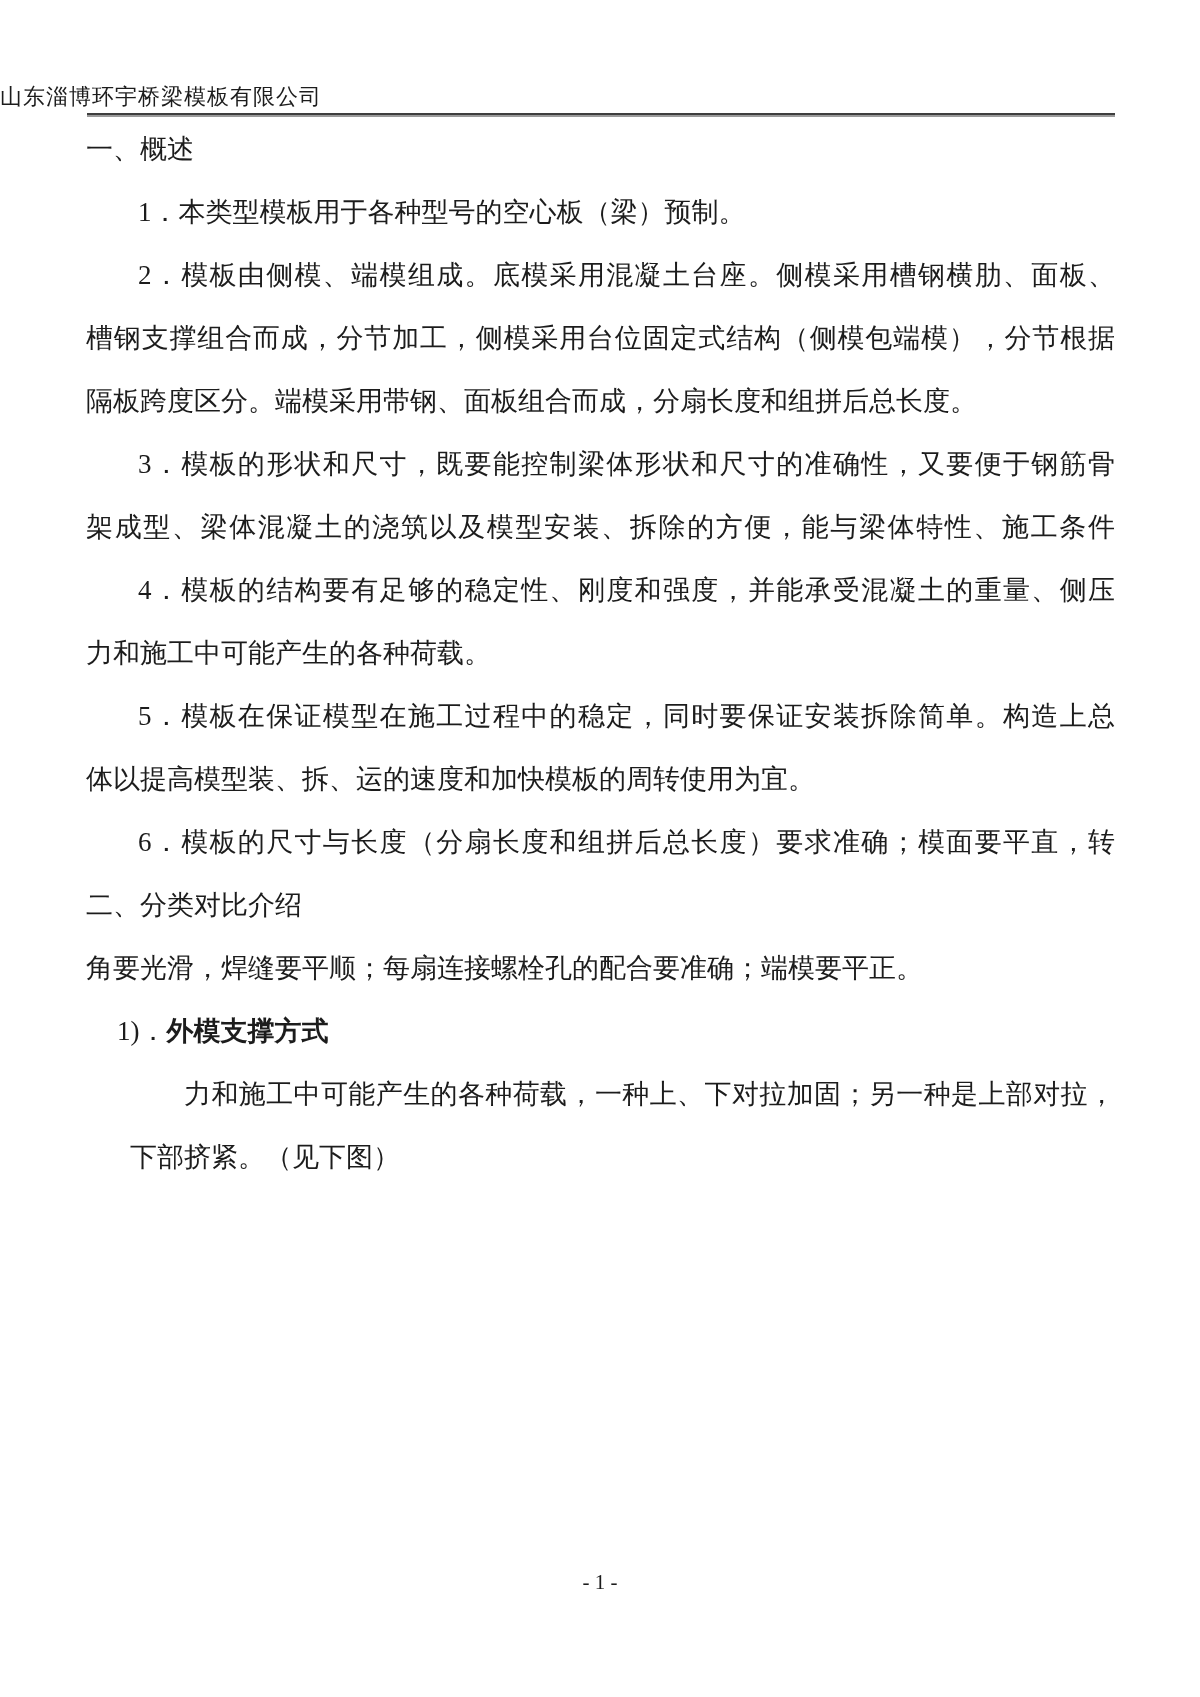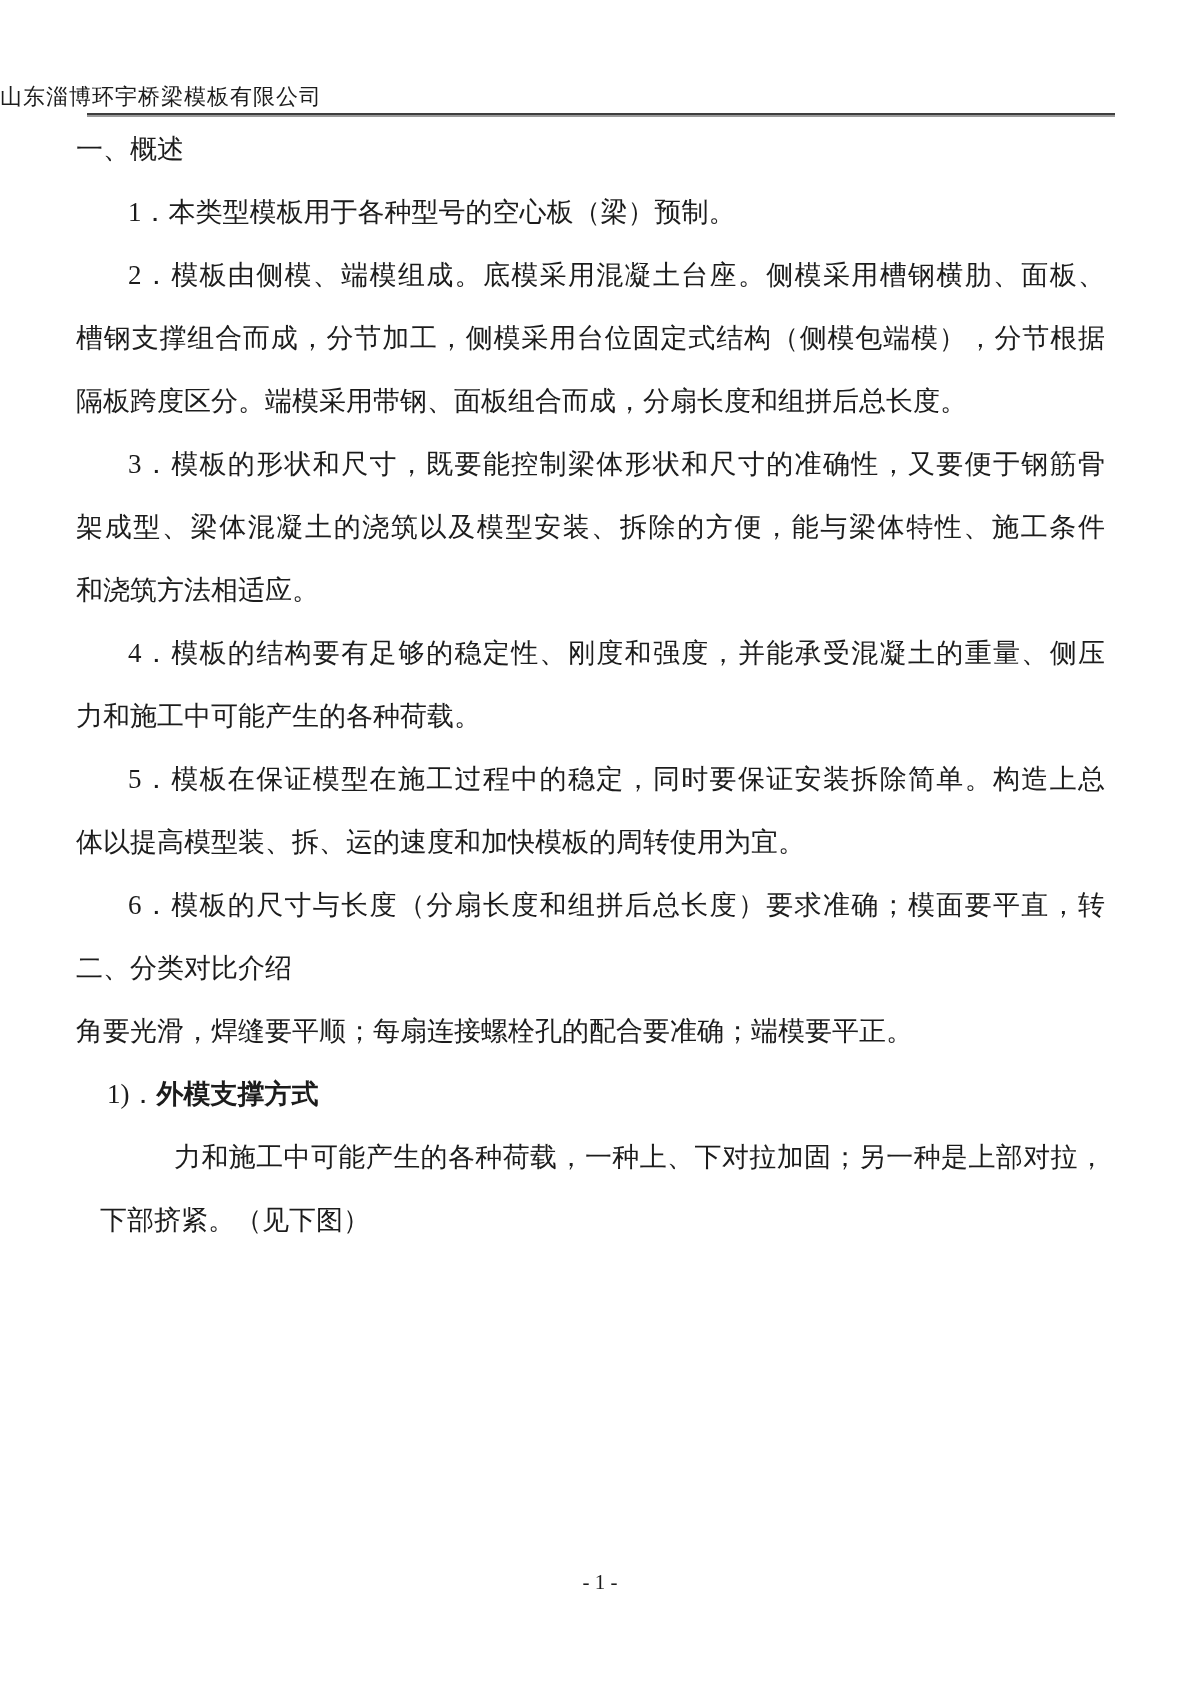--- a/index.html
+++ b/index.html
@@ -25,35 +25,35 @@
   .header-rule {
     position: absolute;
     top: 113px; left: 87px;
     width: 1028px; height: 4px;
     background: linear-gradient(to bottom, #3e3e3e 0 55%, #9a9a9a 55% 100%);
   }
 
   
   .content {
     position: absolute;
-    left: 76px; top: 118px;
+    left: 86px; top: 118px;
     width: 1029px;
   }
   .line {
     font-size: 27px;
     line-height: 63px;
     height: 63px;
     overflow: hidden;
   }
   .t-h1   { }
   .t-item { text-indent: 52px; }
   .t-cont { }
   .t-h2   { margin-left: 31px; }
   .t-sub-first { margin-left: 44px; text-indent: 54px; }
-  .t-sub-cont  { margin-left: 24px; }
+  .t-sub-cont  { margin-left: 44px; }
   .fill {
     text-align: justify;
     text-align-last: justify;
     text-justify: inter-character;
   }
   .h2-prefix { }
   .h2-title {
     font-weight: 700;
     font-family: "Liberation Sans", "DejaVu Sans", sans-serif;
     margin-top: 22px;
@@ -79,21 +79,20 @@
   </div>
 
   <div class="content" id="content">
       <div class="line t-h1">一、概述</div>
       <div class="line t-item">1．本类型模板用于各种型号的空心板（梁）预制。</div>
       <div class="line t-item fill">2．模板由侧模、端模组成。底模采用混凝土台座。侧模采用槽钢横肋、面板、</div>
       <div class="line t-cont fill">槽钢支撑组合而成，分节加工，侧模采用台位固定式结构（侧模包端模），分节根据</div>
       <div class="line t-cont">隔板跨度区分。端模采用带钢、面板组合而成，分扇长度和组拼后总长度。</div>
       <div class="line t-item fill">3．模板的形状和尺寸，既要能控制梁体形状和尺寸的准确性，又要便于钢筋骨</div>
       <div class="line t-cont fill">架成型、梁体混凝土的浇筑以及模型安装、拆除的方便，能与梁体特性、施工条件</div>
-      <div class="line t-cont">和浇筑方法相适应。</div>
       <div class="line t-item fill">4．模板的结构要有足够的稳定性、刚度和强度，并能承受混凝土的重量、侧压</div>
       <div class="line t-cont">力和施工中可能产生的各种荷载。</div>
       <div class="line t-item fill">5．模板在保证模型在施工过程中的稳定，同时要保证安装拆除简单。构造上总</div>
       <div class="line t-cont">体以提高模型装、拆、运的速度和加快模板的周转使用为宜。</div>
       <div class="line t-item fill">6．模板的尺寸与长度（分扇长度和组拼后总长度）要求准确；模面要平直，转</div>
       <div class="line t-h1">二、分类对比介绍</div>
       <div class="line t-cont">角要光滑，焊缝要平顺；每扇连接螺栓孔的配合要准确；端模要平正。</div>
       <div class="line t-h2"><span class="h2-prefix">1)．</span><span class="h2-title">外模支撑方式</span></div>
       <div class="line t-sub-first fill">力和施工中可能产生的各种荷载，一种上、下对拉加固；另一种是上部对拉，</div>
       <div class="line t-sub-cont">下部挤紧。（见下图）</div>

